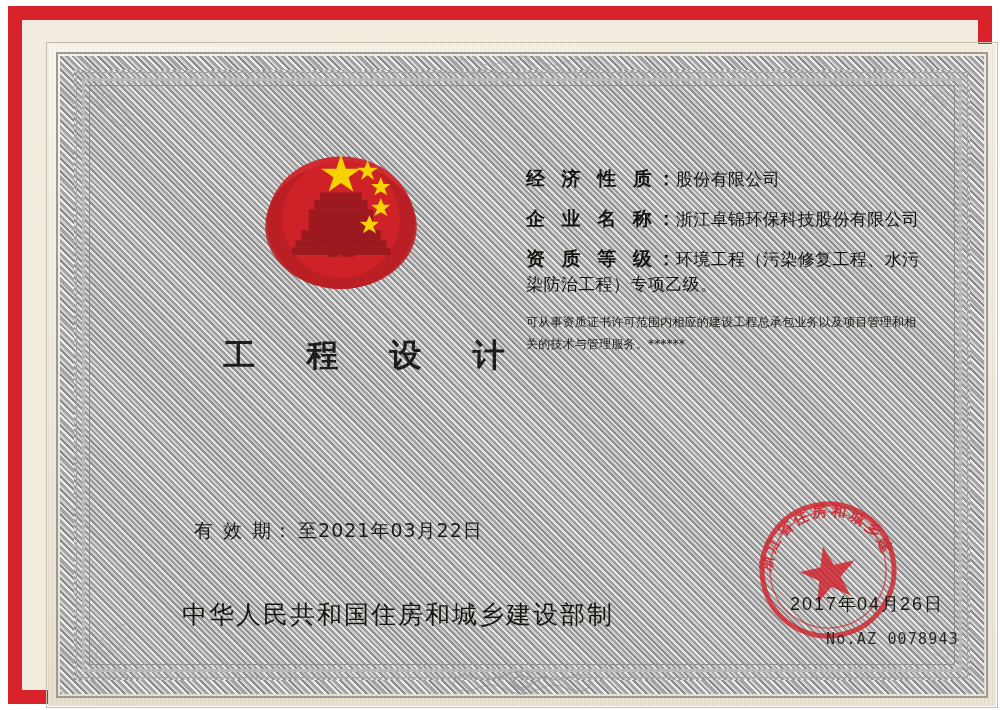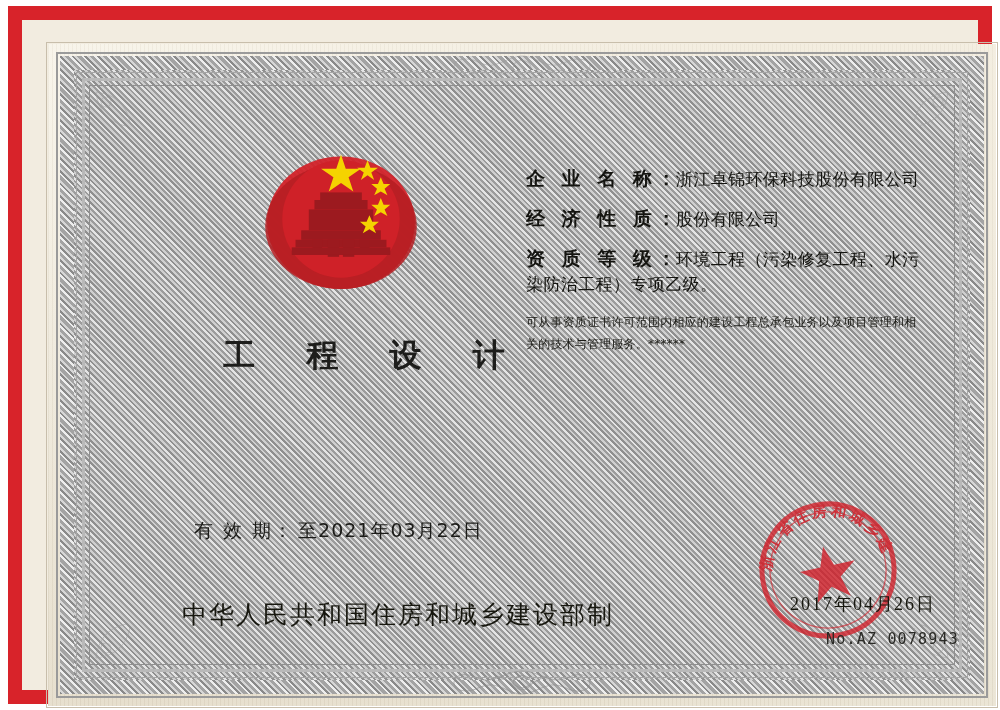--- a/index.html
+++ b/index.html
@@ -249,21 +249,21 @@
     font-family: "DejaVu Sans", "Liberation Sans", sans-serif;
     font-size: 19px;
     letter-spacing: 2px;
     color: #16160f;
     white-space: nowrap;
   }
   .date-line {
     position: absolute;
     left: 694px;
     top: 500px;
-    font-family: Liberation Serif, serif;
+    font-family: Liberation Sans, sans-serif;
     font-size: 18px;
     color: #17170f;
     white-space: nowrap;
     letter-spacing: 1px;
   }
   .date-line .num { letter-spacing: 2px; }
   .serial {
     position: absolute;
     left: 730px;
     top: 538px;
@@ -391,26 +391,26 @@
 
 
         <div class="valid">
           <span class="lbl">有 效 期：</span><span class="val">至2021年03月22日</span>
         </div>
 
         <div class="issuer-line">中华人民共和国住房和城乡建设部制</div>
 
         <div class="info">
 
+          <div class="info-row">
+            <span class="info-label">经 济 性 质</span><span class="info-colon">：</span><span class="info-value">股份有限公司</span>
+          </div>
+
           <div class="info-row name">
             <span class="info-label">企 业 名 称</span><span class="info-colon">：</span><span class="info-value">浙江卓锦环保科技股份有限公司</span>
-          </div>
-
-          <div class="info-row">
-            <span class="info-label">经 济 性 质</span><span class="info-colon">：</span><span class="info-value">股份有限公司</span>
           </div>
 
           <div class="info-row">
             <span class="info-label">资 质 等 级</span><span class="info-colon">：</span><span class="info-value">环境工程（污染修复工程、水污染防治工程）专项乙级。</span>
           </div>
 
           <div class="note">可从事资质证书许可范围内相应的建设工程总承包业务以及项目管理和相关的技术与管理服务。******</div>
         </div>
 
 

